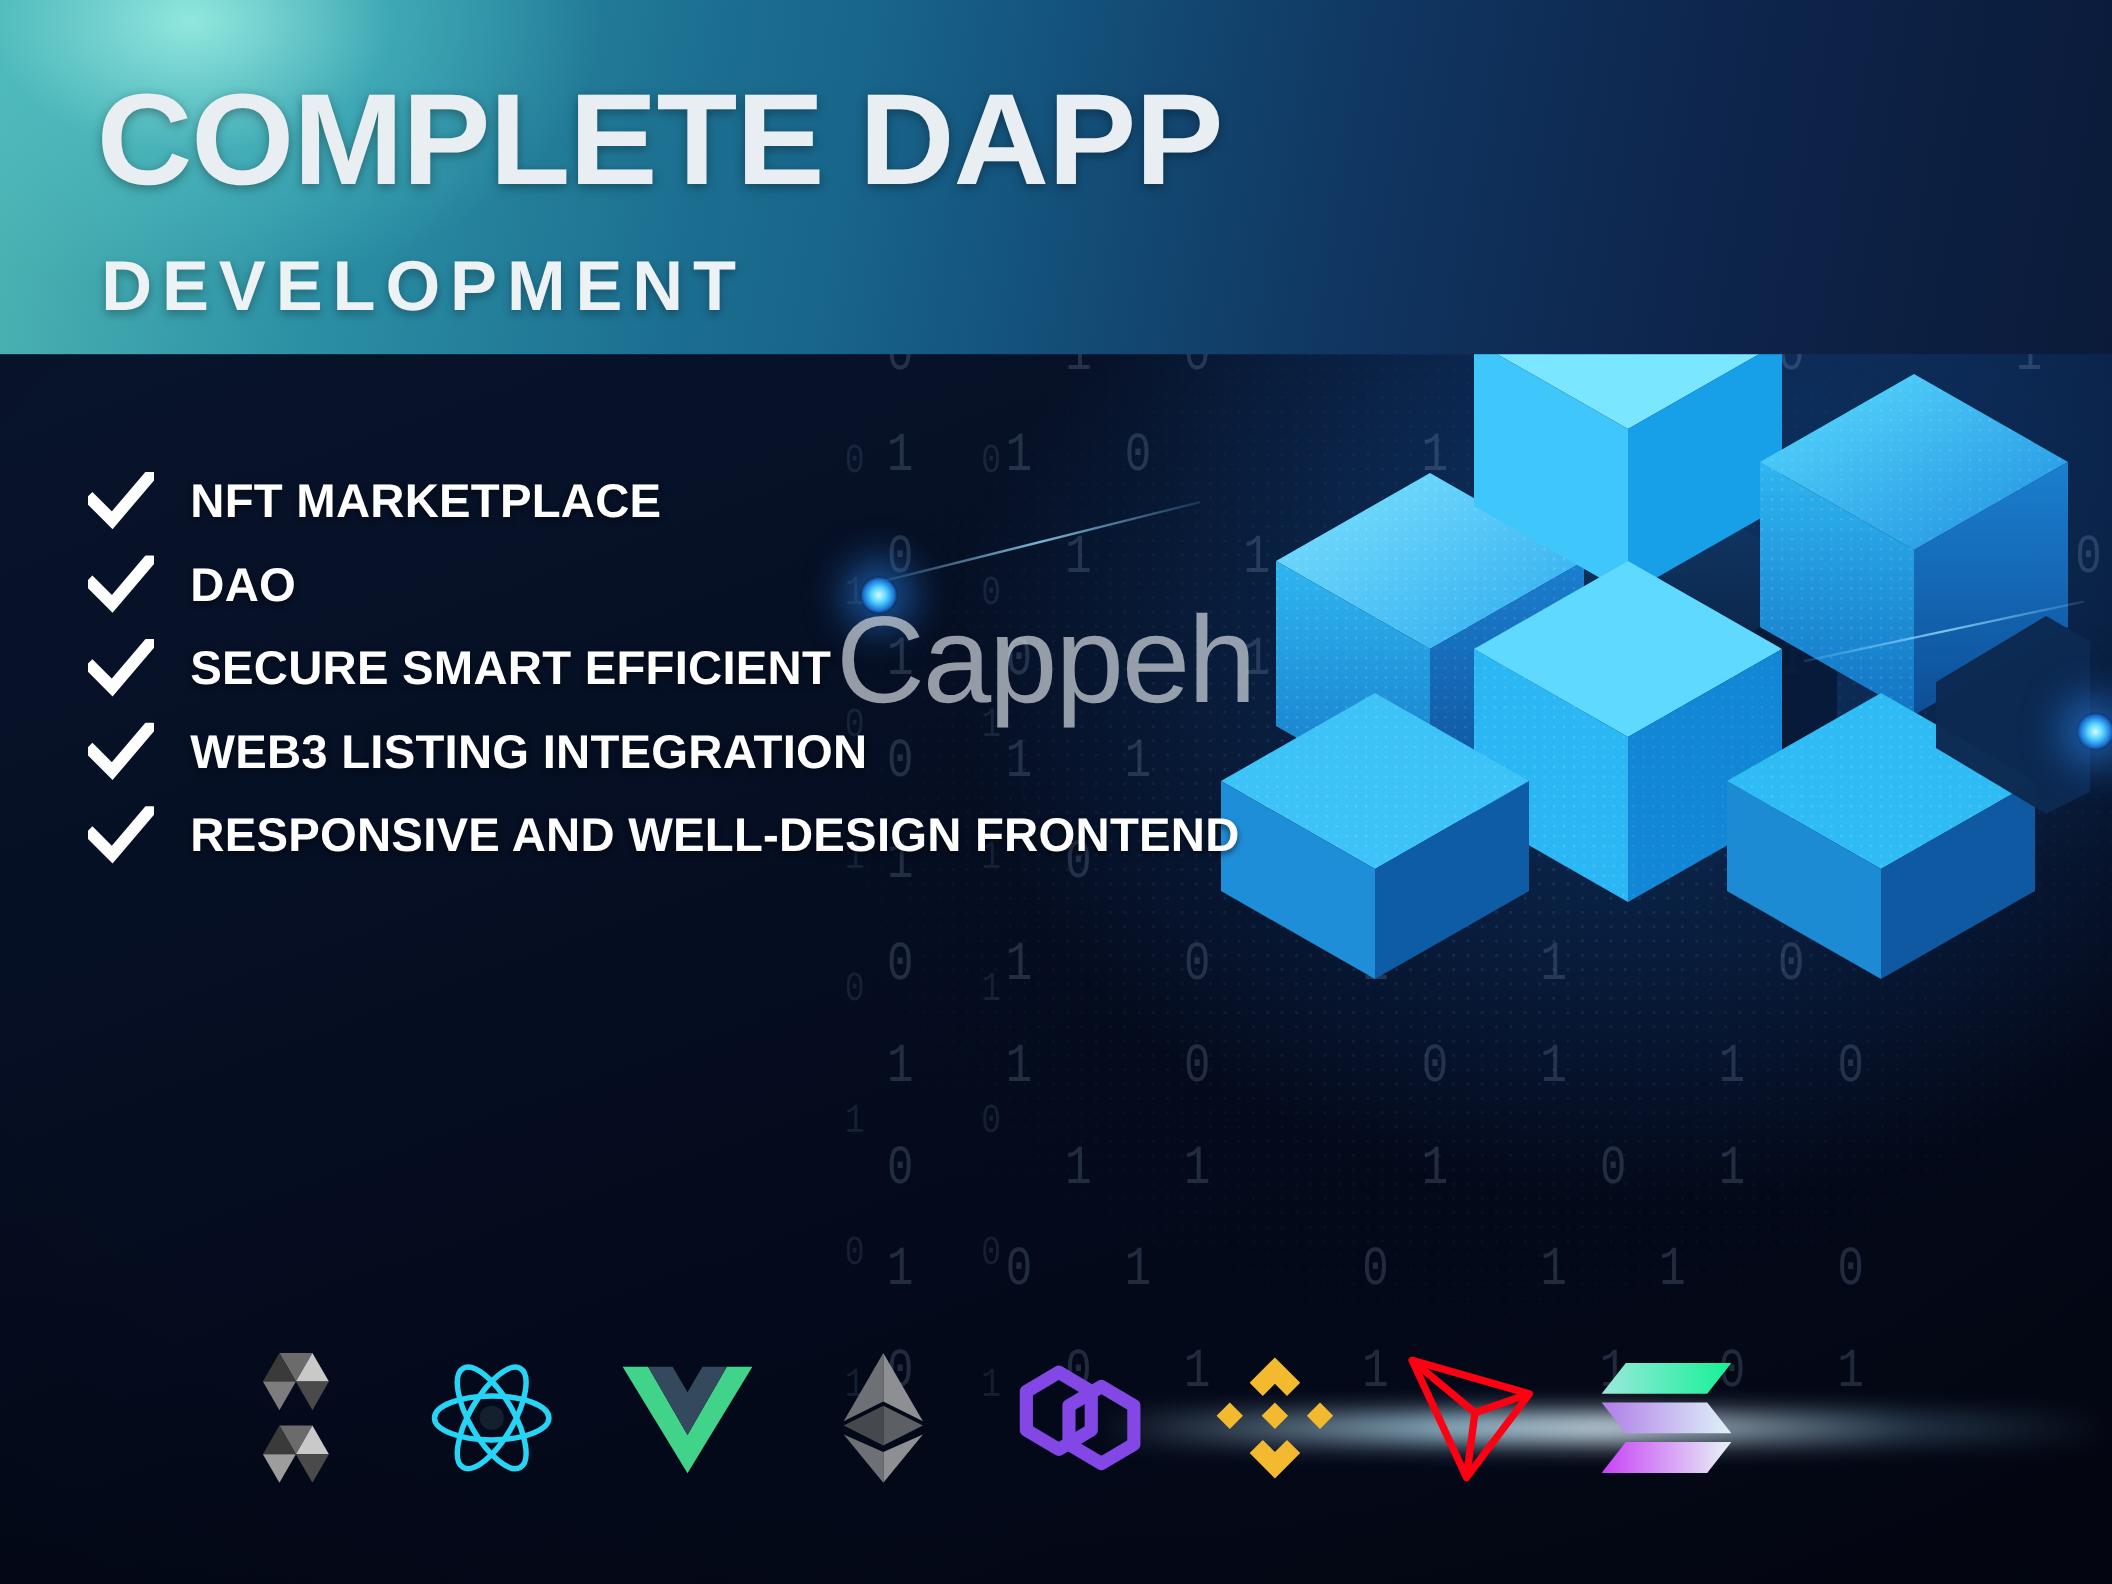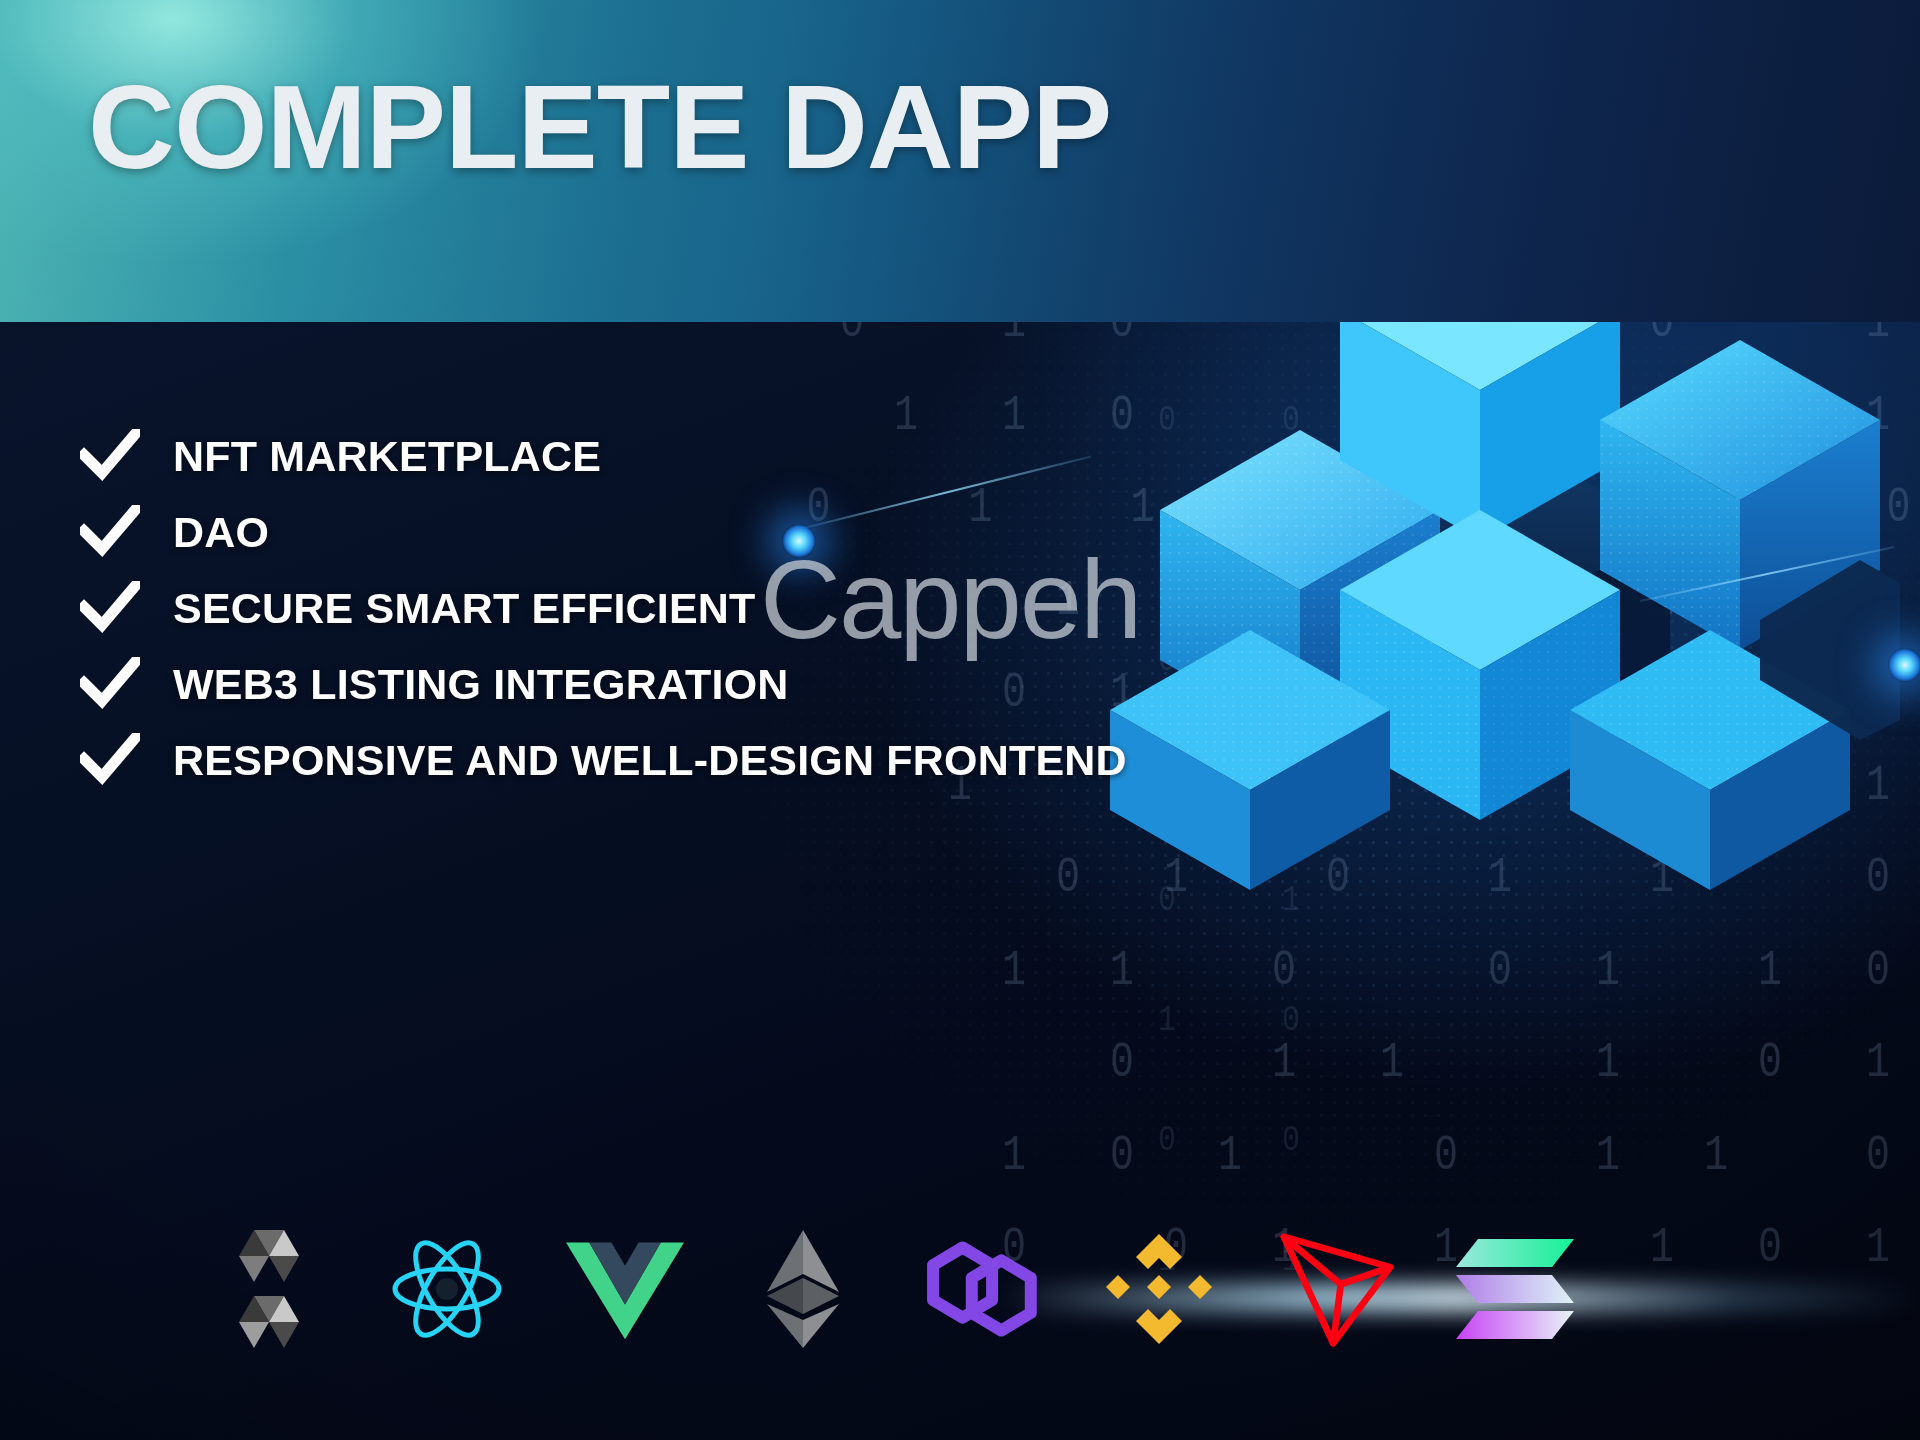--- a/index.html
+++ b/index.html
@@ -3,21 +3,20 @@
 <meta charset="utf-8">
 <style>
   html,body{margin:0;padding:0;background:#000;}
   *{box-sizing:border-box;}
   #poster{
     position:relative;
     width:1920px;height:1440px;
     overflow:hidden;
     font-family:"Liberation Sans", sans-serif;
     background:#701a75;
-    text-align:right;
   }
 
   
   .bg-base{
     position:absolute;inset:0;
     background:
       radial-gradient(900px 700px at 78% 42%, rgba(20,80,150,.55) 0%, rgba(8,22,48,0) 70%),
       radial-gradient(1200px 900px at 95% 10%, rgba(18,64,128,.60) 0%, rgba(6,18,40,0) 72%),
       linear-gradient(160deg,#0a1730 0%,#061025 38%,#04091a 72%,#030713 100%);
   }
@@ -259,20 +258,21 @@
   <div class="link" style="left:800px;top:528px;width:300px;transform:rotate(-14deg);transform-origin:left center;"></div>
   <div class="node" style="left:782px;top:524px;"></div>
   <div class="link" style="left:1640px;top:600px;width:260px;transform:rotate(-12deg);transform-origin:left center;"></div>
   <div class="node" style="left:1888px;top:648px;"></div>
 
   <div class="bg-vignette"></div>
   <div class="beam"></div>
 
   <div class="header">
     <div class="title">COMPLETE DAPP</div>
+    <div class="subtitle">DEVELOPMENT</div>
   </div>
 
   <div class="watermark">Cappeh</div>
 
   <div class="features">
     <div class="feature">
       <span class="check">
         <svg width="60" height="54" viewBox="0 0 60 54">
             <path d="M4 26 L22 44 L56 4" fill="none" stroke="#ffffff" stroke-width="11" stroke-linecap="square" stroke-linejoin="miter"></path>
           </svg>

